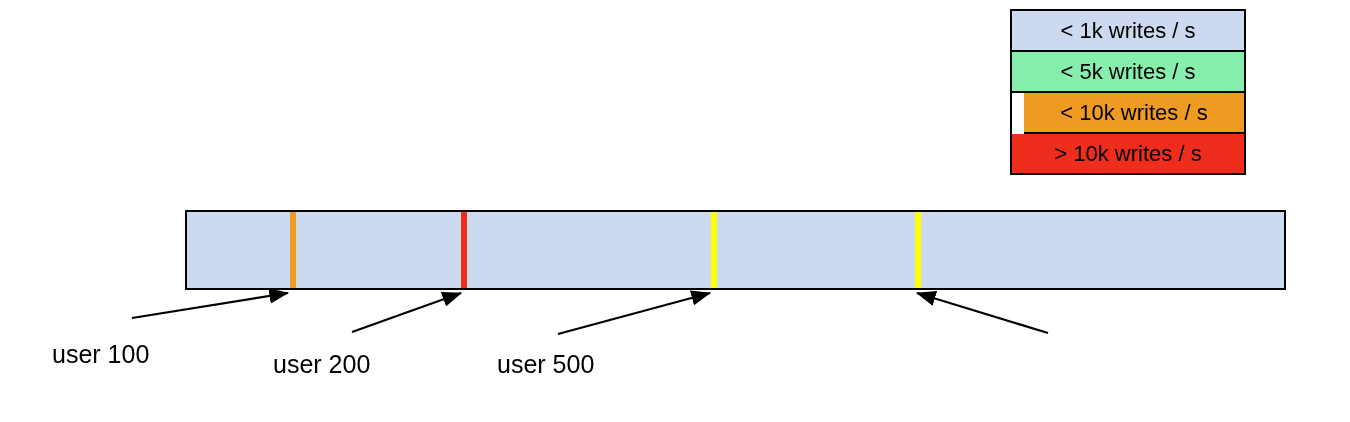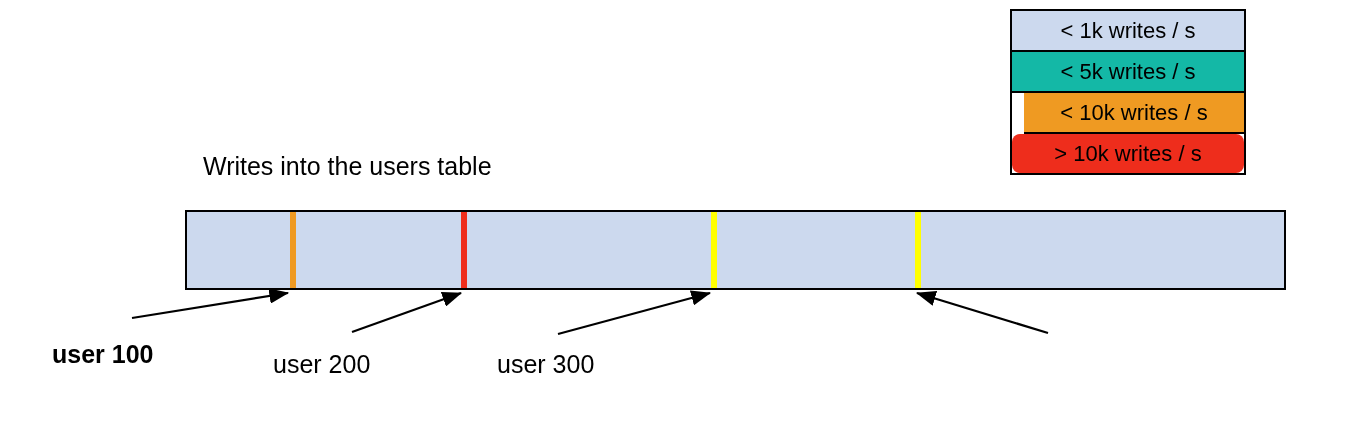--- a/index.html
+++ b/index.html
@@ -36,21 +36,20 @@
     flex: 1 1 0;
     display: flex;
     align-items: center;
     justify-content: center;
     border-bottom: 2px solid #000000;
     box-sizing: border-box;
     position: relative;
   }
   .legend-row:last-child {
     border-bottom: none;
-    border-radius: 8px;
   }
   .legend-label {
     font-size: 22px;
     color: #000000;
     white-space: nowrap;
     letter-spacing: 0px;
   }
 
   
   #chart-title {
@@ -101,32 +100,31 @@
 </style>
 </head>
 <body>
 
 <div id="canvas">
 
   <div id="legend">
     <div class="legend-row" style="background: rgb(204, 217, 238);">
       <span class="legend-label">&lt; 1k writes / s</span>
     </div>
-    <div class="legend-row" style="background: #14b8a6;">
+    <div class="legend-row" style="background: #86efac;">
       <span class="legend-label">&lt; 5k writes / s</span>
     </div>
     <div class="legend-row" style="background: rgb(239, 154, 34); margin-left: 12px;">
       <span class="legend-label">&lt; 10k writes / s</span>
     </div>
     <div class="legend-row" style="background: rgb(238, 45, 28);">
       <span class="legend-label">&gt; 10k writes / s</span>
     </div>
   </div>
 
-  <div id="chart-title">Writes into the users table</div>
 
   <div id="table-bar" style="background: rgb(204, 217, 238); border-color: rgb(0, 0, 0);">
     <div class="bar-stripe" style="background: rgb(239, 154, 34); left: 103px;"></div>
     <div class="bar-stripe" style="background: rgb(238, 45, 28); left: 274px;"></div>
     <div class="bar-stripe" style="background: rgb(255, 255, 0); left: 524px;"></div>
     <div class="bar-stripe" style="background: rgb(255, 255, 0); left: 728px;"></div>
   </div>
 
   <svg id="arrow-layer" viewBox="0 0 1350 422" width="1350" height="422" xmlns="http://www.w3.org/2000/svg">
     <defs>
@@ -135,17 +133,17 @@
       </marker>
     </defs>
     <g id="arrow-group">
         <line x1="132" y1="318" x2="288" y2="293" stroke="#000000" stroke-width="2.2" marker-end="url(#arrowhead)"></line>
         <line x1="352" y1="332" x2="461" y2="293" stroke="#000000" stroke-width="2.2" marker-end="url(#arrowhead)"></line>
         <line x1="558" y1="334" x2="710" y2="293" stroke="#000000" stroke-width="2.2" marker-end="url(#arrowhead)"></line>
         <line x1="1048" y1="333" x2="917" y2="293" stroke="#000000" stroke-width="2.2" marker-end="url(#arrowhead)"></line>
       </g>
   </svg>
 
-  <div class="callout-label" style="left: 52px; top: 340px; font-weight: bold;">user 100</div>
+  <div class="callout-label" style="left: 52px; top: 340px;">user 100</div>
   <div class="callout-label" style="left: 273px; top: 350px;">user 200</div>
-  <div class="callout-label" style="left: 497px; top: 350px;">user 300</div>
+  <div class="callout-label" style="left: 497px; top: 350px;">user 500</div>
 
 </div>
 
 </body></html>

